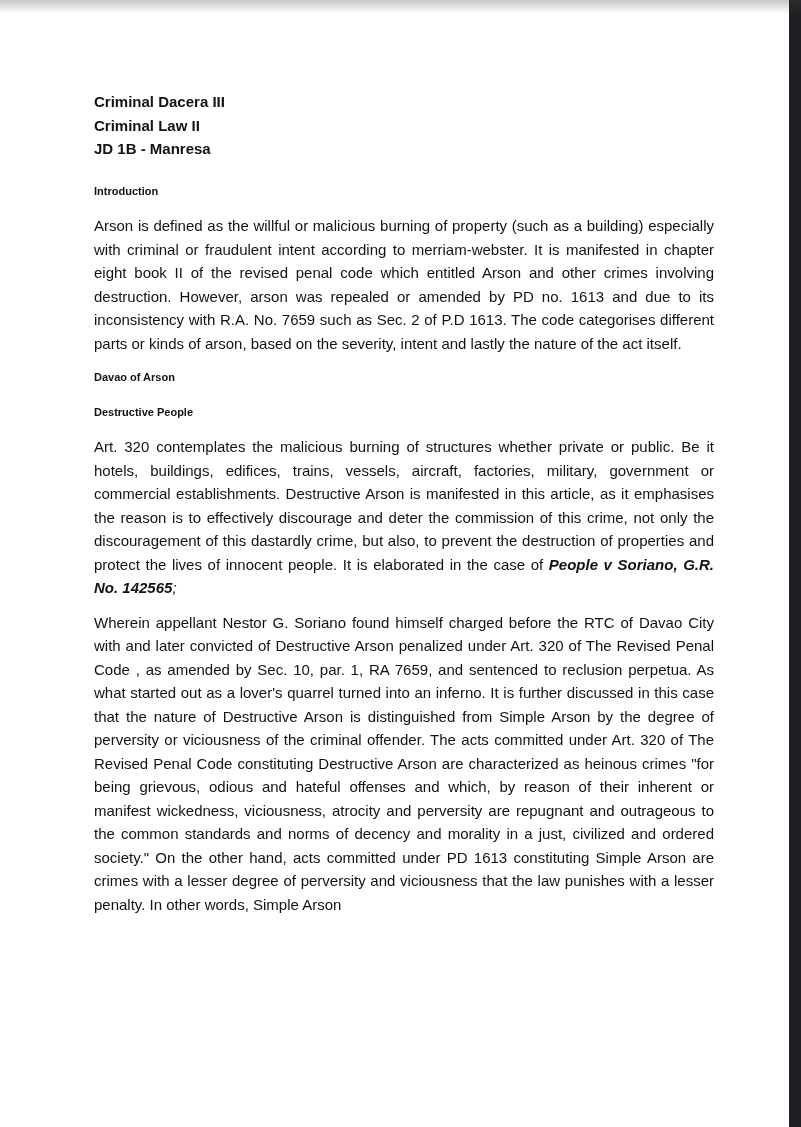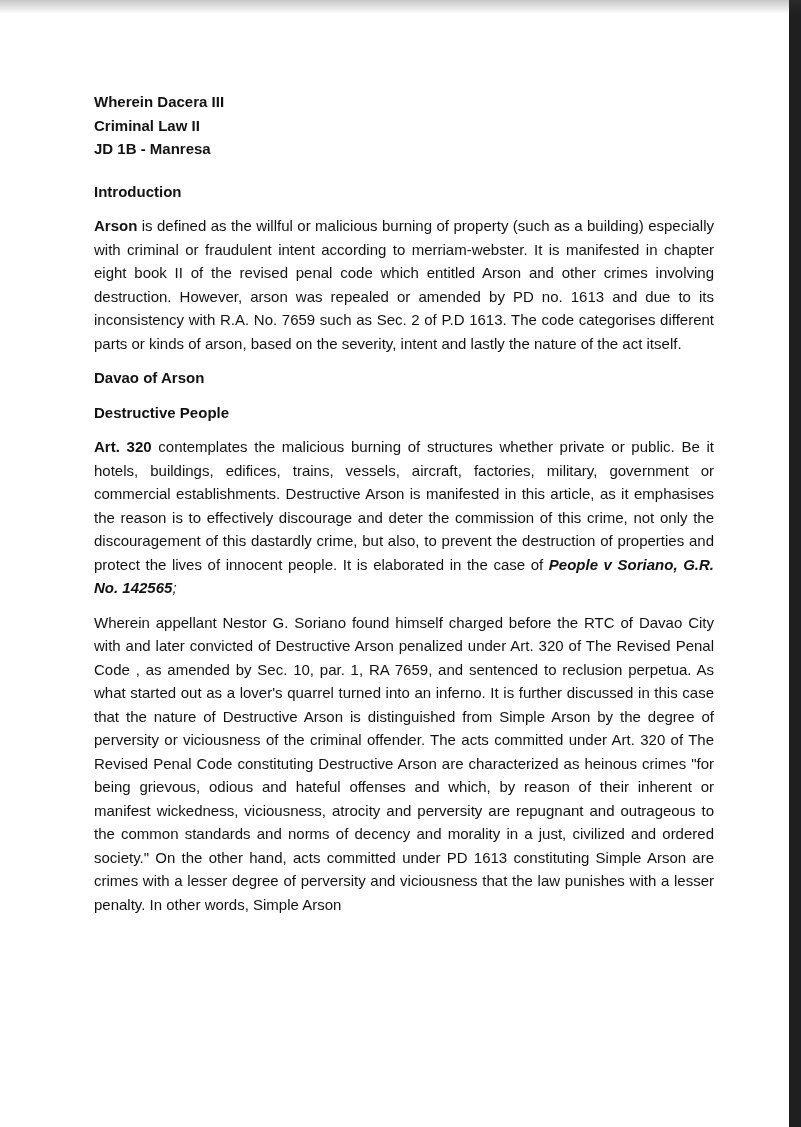--- a/index.html
+++ b/index.html
@@ -31,41 +31,41 @@
     top: 90px;
     width: 620px;
     color: #121212;
     font-size: 15px;
     line-height: 23.5px;
   }
   .hdr { margin: 0 0 19px 0; }
   .hdr p { margin: 0; font-weight: bold; }
   .doc-heading {
     margin: 0 0 11px 0;
-    font-size: 15px;
+    font-size: 11px;
     line-height: 23.5px;
     font-weight: bold;
   }
   .para {
     margin: 0 0 11px 0;
     text-align: justify;
   }
-  .b { font-weight: bold; }
+  .b { font-weight: normal; }
   .bi { font-weight: bold; font-style: italic; }
   .i { font-style: italic; }
 </style>
 </head>
 <body>
 
 <div class="screen">
 
   <div class="content">
 
     <div class="hdr">
-      <p>Wherein Dacera III</p>
+      <p>Criminal Dacera III</p>
       <p>Criminal Law II</p>
       <p>JD 1B - Manresa</p>
     </div>
 
     <p class="doc-heading">Introduction</p>
 
     <p class="para"><span class="b">Arson</span><span> is defined as the willful or malicious burning of property (such as a building) especially with criminal or fraudulent intent according to merriam-webster. It is manifested in chapter eight book II of the revised penal code which entitled Arson and other crimes involving destruction.  However, arson was repealed or amended by PD no. 1613 and due to its inconsistency with R.A. No. 7659 such as Sec. 2 of P.D 1613. The code categorises different parts or kinds of arson, based on the severity, intent and lastly the nature of the act itself.</span></p>
 
     <p class="doc-heading">Davao of Arson</p>
 

